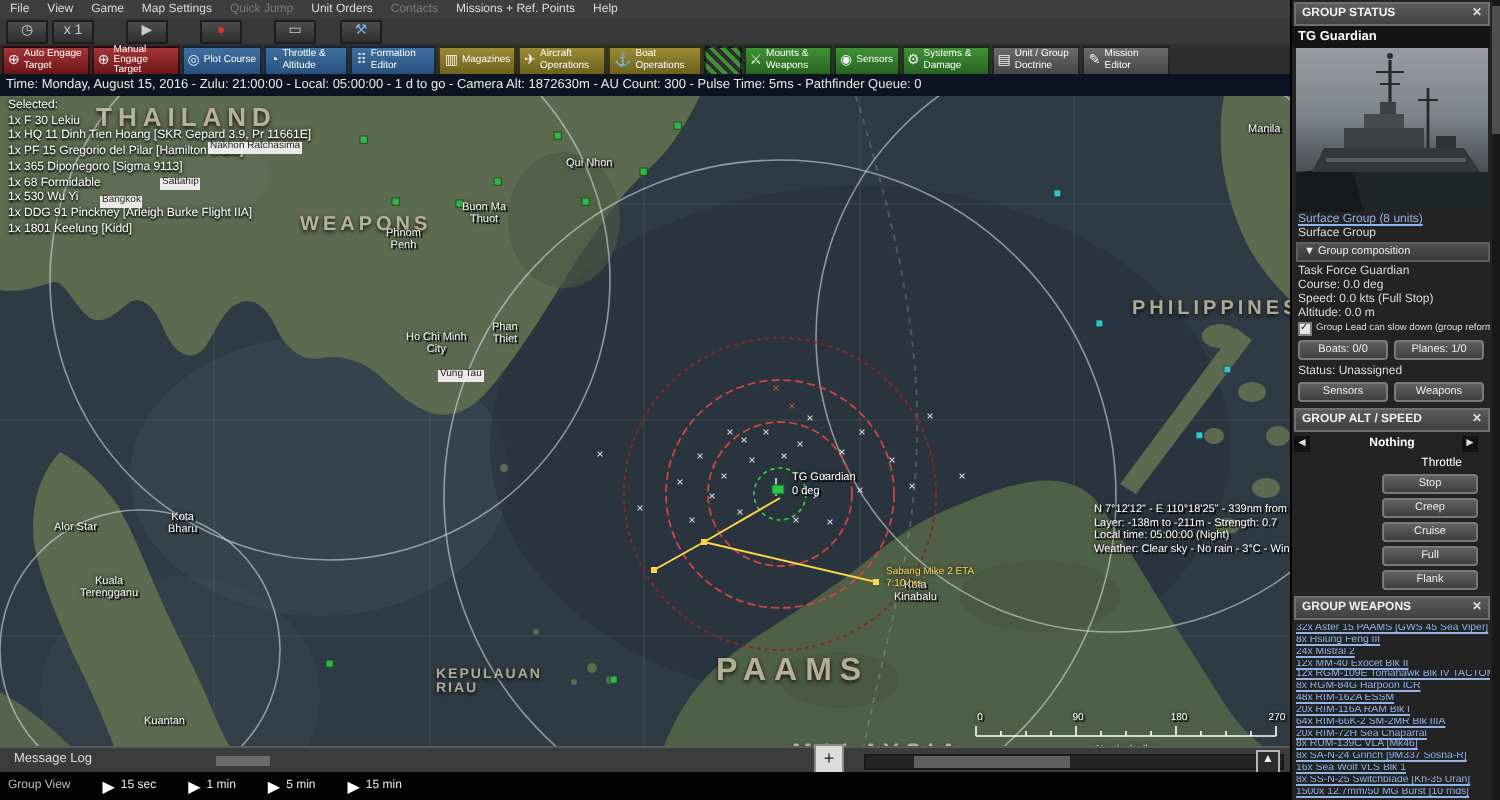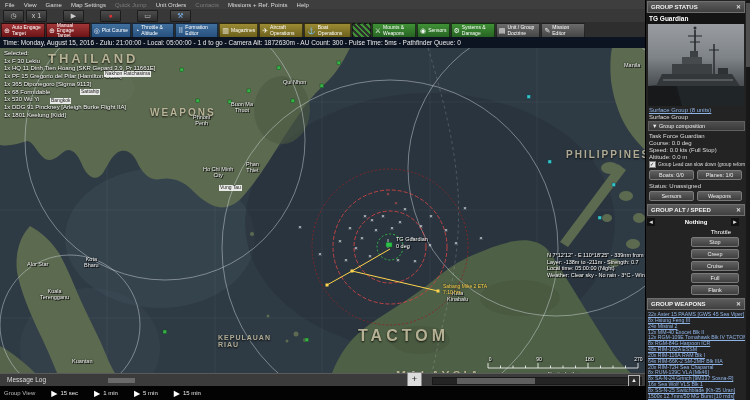--- a/index.html
+++ b/index.html
@@ -332,21 +332,21 @@
         <div>1x 365 Diponegoro [Sigma 9113]</div>
         <div>1x 68 Formidable</div>
         <div>1x 530 Wu Yi</div>
         <div>1x DDG 91 Pinckney [Arleigh Burke Flight IIA]</div>
         <div>1x 1801 Keelung [Kidd]</div>
       </div>
     <div id="map-labels">
         <div class="country" style="left: 48px; top: 4px; font-size: 13px; letter-spacing: 3px;">THAILAND</div>
         <div class="country" style="left: 150px; top: 60px; font-size: 10px; letter-spacing: 2px;">WEAPONS</div>
         <div class="country" style="left: 566px; top: 102px; font-size: 10px; letter-spacing: 2px;">PHILIPPINES</div>
-        <div class="country" style="left: 358px; top: 280px; font-size: 16px; letter-spacing: 4px;">TACTOM</div>
+        <div class="country" style="left: 358px; top: 280px; font-size: 16px; letter-spacing: 4px;">PAAMS</div>
         <div class="country" style="left: 396px; top: 322px; font-size: 12px; letter-spacing: 3px;">MALAYSIA</div>
         <div class="country" style="left: 218px; top: 286px; font-size: 7px; letter-spacing: 1px;">KEPULAUAN
 RIAU</div>
         <div class="city" style="left: 193px; top: 66px;">Phnom
 Penh</div>
         <div class="city" style="left: 203px; top: 118px;">Ho Chi Minh
 City</div>
         <div class="city" style="left: 246px; top: 113px;">Phan
 Thiet</div>
         <div class="city" style="left: 231px; top: 53px;">Buon Ma

